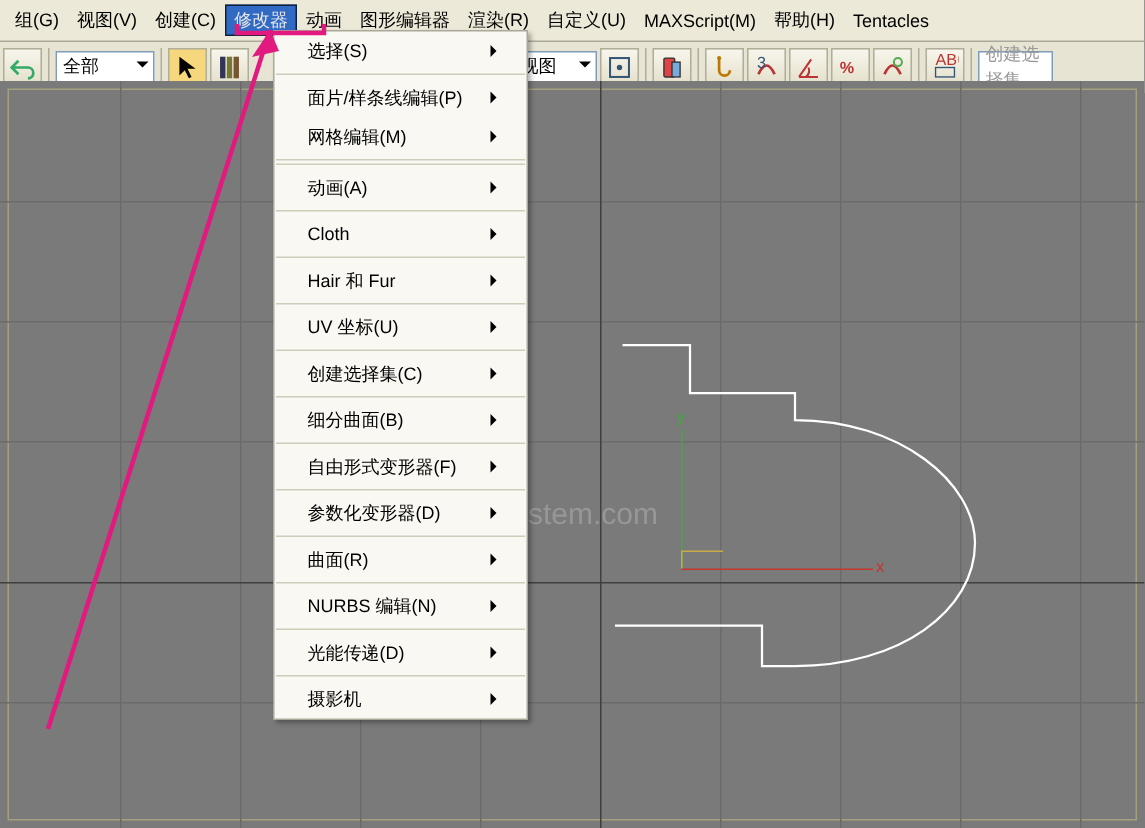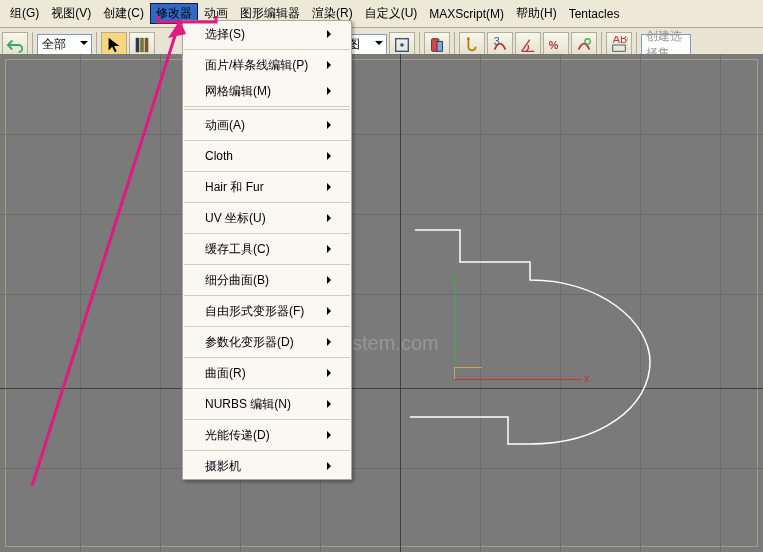--- a/index.html
+++ b/index.html
@@ -1,21 +1,21 @@
 <!DOCTYPE html>
 <html><head>
 <meta charset="utf-8">
 <style>
   * { margin: 0; padding: 0; box-sizing: border-box; font-family: "Microsoft YaHei", Arial, sans-serif; font-size: 12px; }
   body { width: 763px; height: 552px; background: #7a7a7a; overflow: hidden; position: relative; }
 
   
   .menubar { display: flex; align-items: center; height: 28px; background: #ece9d8; border-bottom: 1px solid #aca899; padding: 0 4px; }
   .mb-item { padding: 2px 6px; cursor: default; white-space: nowrap; }
-  .mb-item.active { background: #316ac5; color: #000000; border: 1px solid #10203a; padding: 1px 5px; position: relative; }
+  .mb-item.active { background: #316ac5; color: #e5e5e5; border: 1px solid #10203a; padding: 1px 5px; position: relative; }
 
   
   .toolbar { display: flex; align-items: center; height: 34px; background: #e7e4d3; border-bottom: 1px solid #9e9a80; padding: 0 2px; gap: 2px; }
   .tb-sep { width: 1px; height: 26px; background: #b0ad98; margin: 0 2px; }
   .tb-btn { width: 26px; height: 26px; border: 1px solid #b0ad98; background: linear-gradient(#f8f6ed,#e3dfca); display: flex; align-items: center; justify-content: center; }
   .tb-btn svg { width: 18px; height: 18px; }
   .tb-select { height: 22px; background: #fff; border: 1px solid #7f9db9; display: flex; align-items: center; padding: 0 14px 0 4px; position: relative; }
   .tb-select::after { content: ""; position: absolute; right: 3px; top: 50%; transform: translateY(-50%); border: 4px solid transparent; border-top-color: #000; }
   .tb-cursor { background: #f7d77d; }
   .tb-text-input { height: 22px; background: #fff; border: 1px solid #7f9db9; padding: 0 4px; color: #999; display:flex; align-items:center; }
@@ -75,21 +75,21 @@
   <span class="mb-item">Tentacles</span>
 </div>
 
 <div class="toolbar">
   <div class="tb-btn">
       <svg viewBox="0 0 20 20">
         <path d="M7 5 L2 10 L7 15 M2 10 H14 A4 4 0 0 1 14 18" fill="none" stroke="#3a6" stroke-width="2"></path>
       </svg>
     </div>
   <div class="tb-sep"></div>
-  <div class="tb-select" style="width:55px">
+  <div class="tb-select" style="width:66px">
       <span>全部</span>
     </div>
   <div class="tb-sep"></div>
   <div class="tb-btn tb-cursor">
       <svg viewBox="0 0 20 20">
         <path d="M4 2 L4 16 L8 12 L11 18 L13 17 L10 11 L16 11 Z" fill="#000"></path>
       </svg>
     </div>
   <div class="tb-btn">
       <svg viewBox="0 0 20 20">
@@ -227,21 +227,21 @@
       <span>Hair 和 Fur</span>
       <span class="dd-arrow"></span>
     </div>
   <div class="dd-sep"></div>
   <div class="dd-item">
       <span>UV 坐标(U)</span>
       <span class="dd-arrow"></span>
     </div>
   <div class="dd-sep"></div>
   <div class="dd-item">
-      <span>缓存工具(C)</span>
+      <span>创建选择集(C)</span>
       <span class="dd-arrow"></span>
     </div>
   <div class="dd-sep"></div>
   <div class="dd-item">
       <span>细分曲面(B)</span>
       <span class="dd-arrow"></span>
     </div>
   <div class="dd-sep"></div>
   <div class="dd-item">
       <span>自由形式变形器(F)</span>

